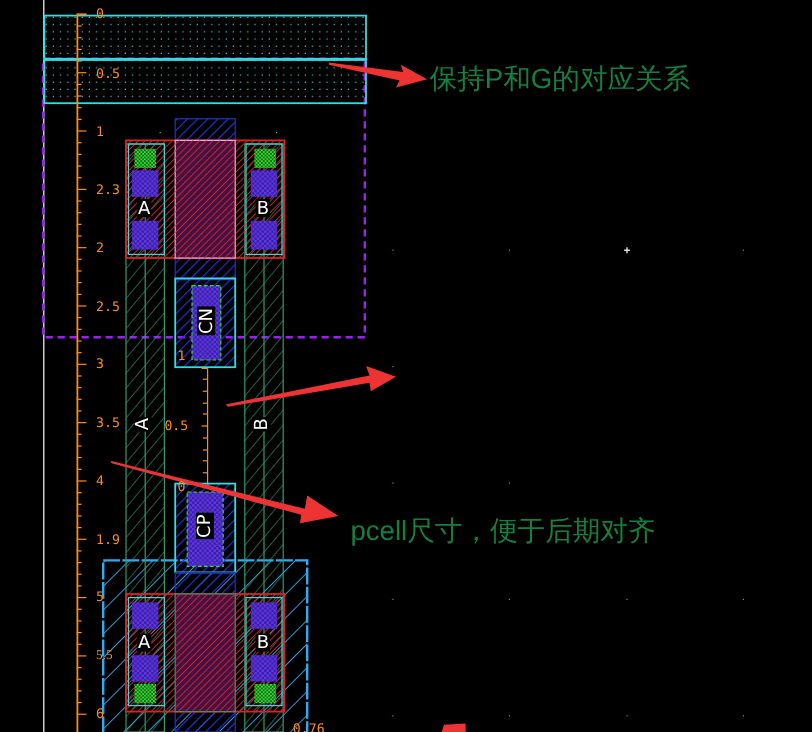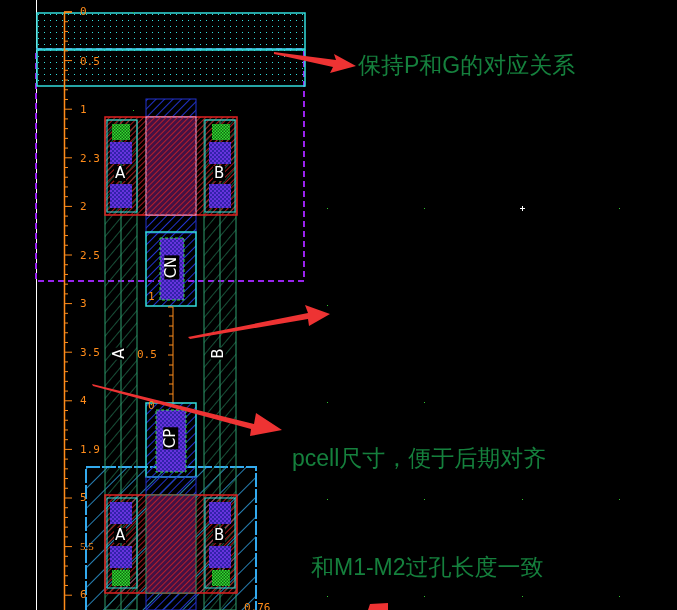--- a/index.html
+++ b/index.html
@@ -233,15 +233,14 @@
   <span class="pin-label" style="left:114px;top:166px;">A</span>
   <span class="pin-label" style="left:213px;top:166px;">B</span>
   <span class="pin-label vert" style="left:113px;top:346px;">A</span>
   <span class="pin-label vert" style="left:212px;top:346px;">B</span>
   <span class="pin-label" style="left:114px;top:528px;">A</span>
   <span class="pin-label" style="left:213px;top:528px;">B</span>
   <span class="pin-label vert" style="left:160px;top:260px;">CN</span>
   <span class="pin-label vert" style="left:160px;top:431px;">CP</span>
 
   <span class="note" style="left:358px;top:52px;">保持P和G的对应关系</span>
-  <span class="note" style="left:292px;top:445px;">pcell尺寸，便于后期对齐</span>
-  <span class="note" style="left:311px;top:554px;">和M1-M2过孔长度一致</span>
+  <span class="note" style="left:292px;top:429px;">pcell尺寸，便于后期对齐</span>
 </div>
 
 </body></html>

